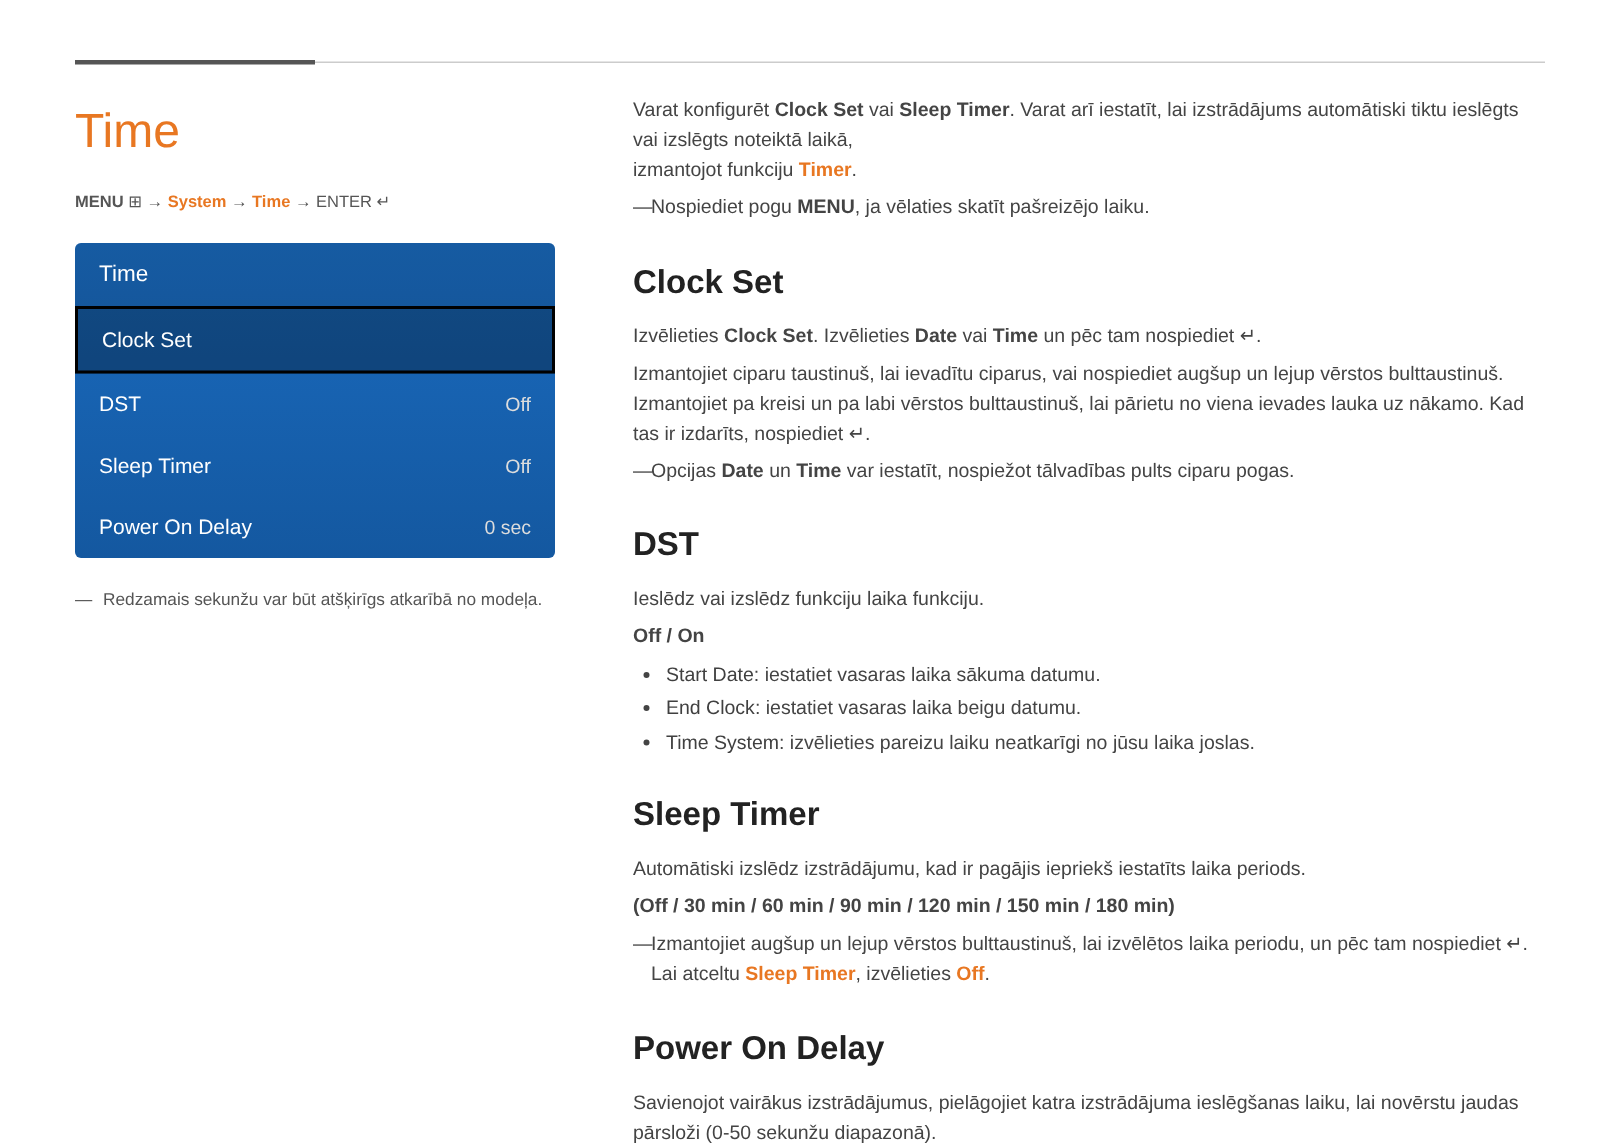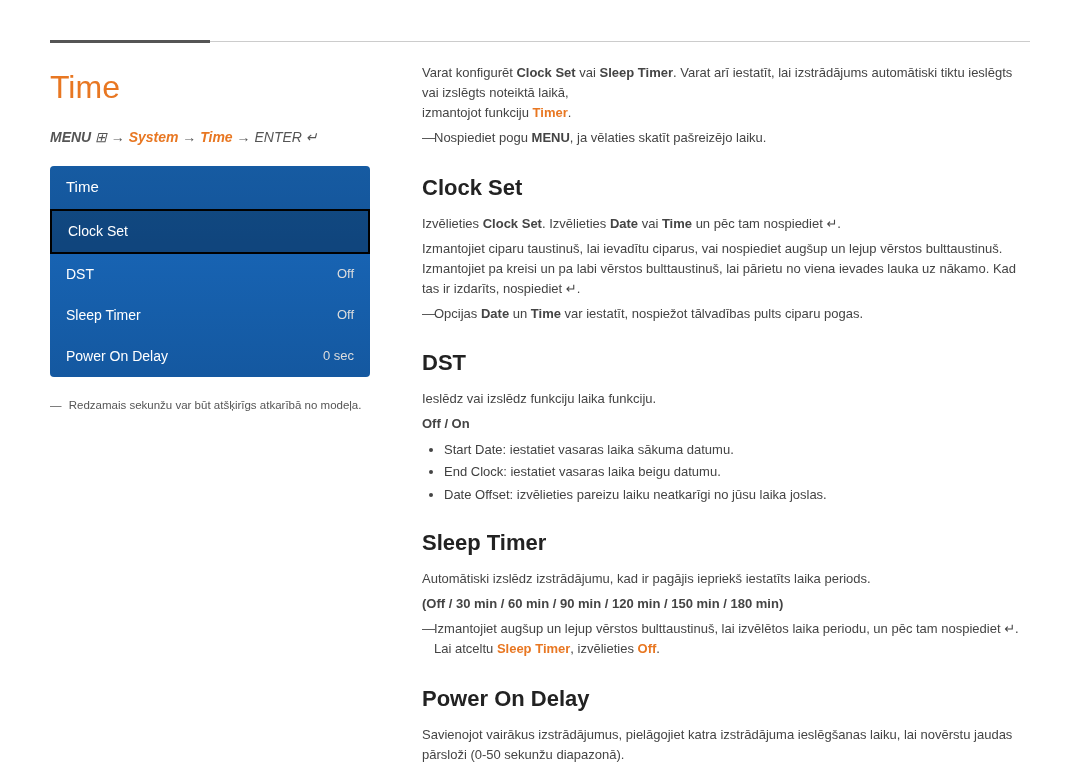--- a/index.html
+++ b/index.html
@@ -42,24 +42,23 @@
     .right-panel {
       flex: 1;
     }
     .page-title {
       font-size: 32px;
       font-weight: 400;
       color: #e87722;
       margin-bottom: 16px;
     }
     .breadcrumb {
-      font-size: 14px;
+      font-size: 11px;
       color: #555;
       margin-bottom: 18px;
-      font-style: italic;
     }
     .breadcrumb .highlight {
       color: #e87722;
     }
     .breadcrumb .bold {
       font-weight: bold;
     }
     .menu-box {
       background: linear-gradient(180deg, #1a6bbf 0%, #1458a0 100%);
       border-radius: 4px;
@@ -242,21 +241,21 @@
         </p>
       </div>
 
       <div class="section-block">
         <h2 class="section-heading">DST</h2>
         <p class="intro-text">Ieslēdz vai izslēdz funkciju laika funkciju.</p>
         <p class="orange-text">Off / On</p>
         <ul class="bullet-list">
           <li><span class="item-label">Start Date</span>: iestatiet vasaras laika sākuma datumu.</li>
           <li><span class="item-label">End Clock</span>: iestatiet vasaras laika beigu datumu.</li>
-          <li><span class="item-label">Date Offset</span>: izvēlieties pareizu laiku neatkarīgi no jūsu laika joslas.</li>
+          <li><span class="item-label">Time System</span>: izvēlieties pareizu laiku neatkarīgi no jūsu laika joslas.</li>
         </ul>
       </div>
 
       <div class="section-block">
         <h2 class="section-heading">Sleep Timer</h2>
         <p class="intro-text">Automātiski izslēdz izstrādājumu, kad ir pagājis iepriekš iestatīts laika periods.</p>
         <p class="orange-text">(Off / 30 min / 60 min / 90 min / 120 min / 150 min / 180 min)</p>
         <p class="note-text">
           Izmantojiet augšup un lejup vērstos bulttaustinuš, lai izvēlētos laika periodu, un pēc tam nospiediet ↵. Lai atceltu <span class="bold orange">Sleep Timer</span>, izvēlieties <span class="orange">Off</span>.
         </p>

